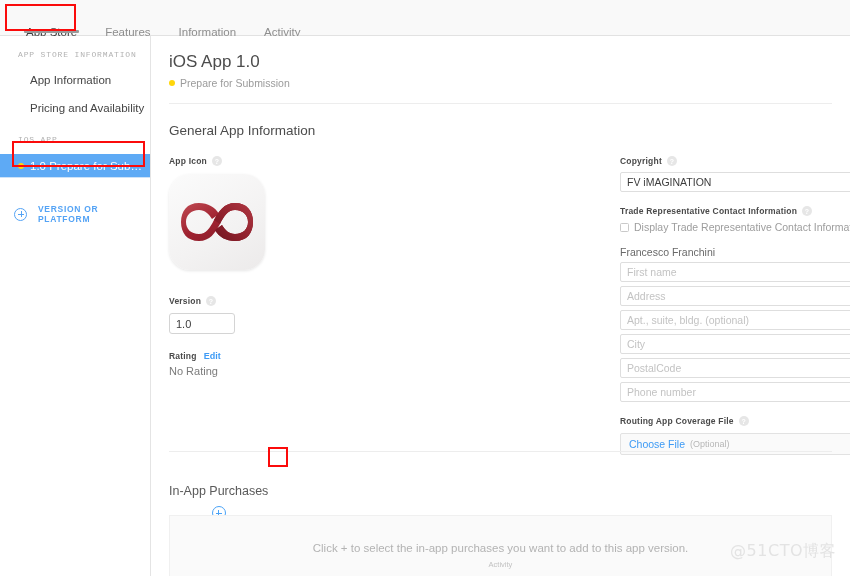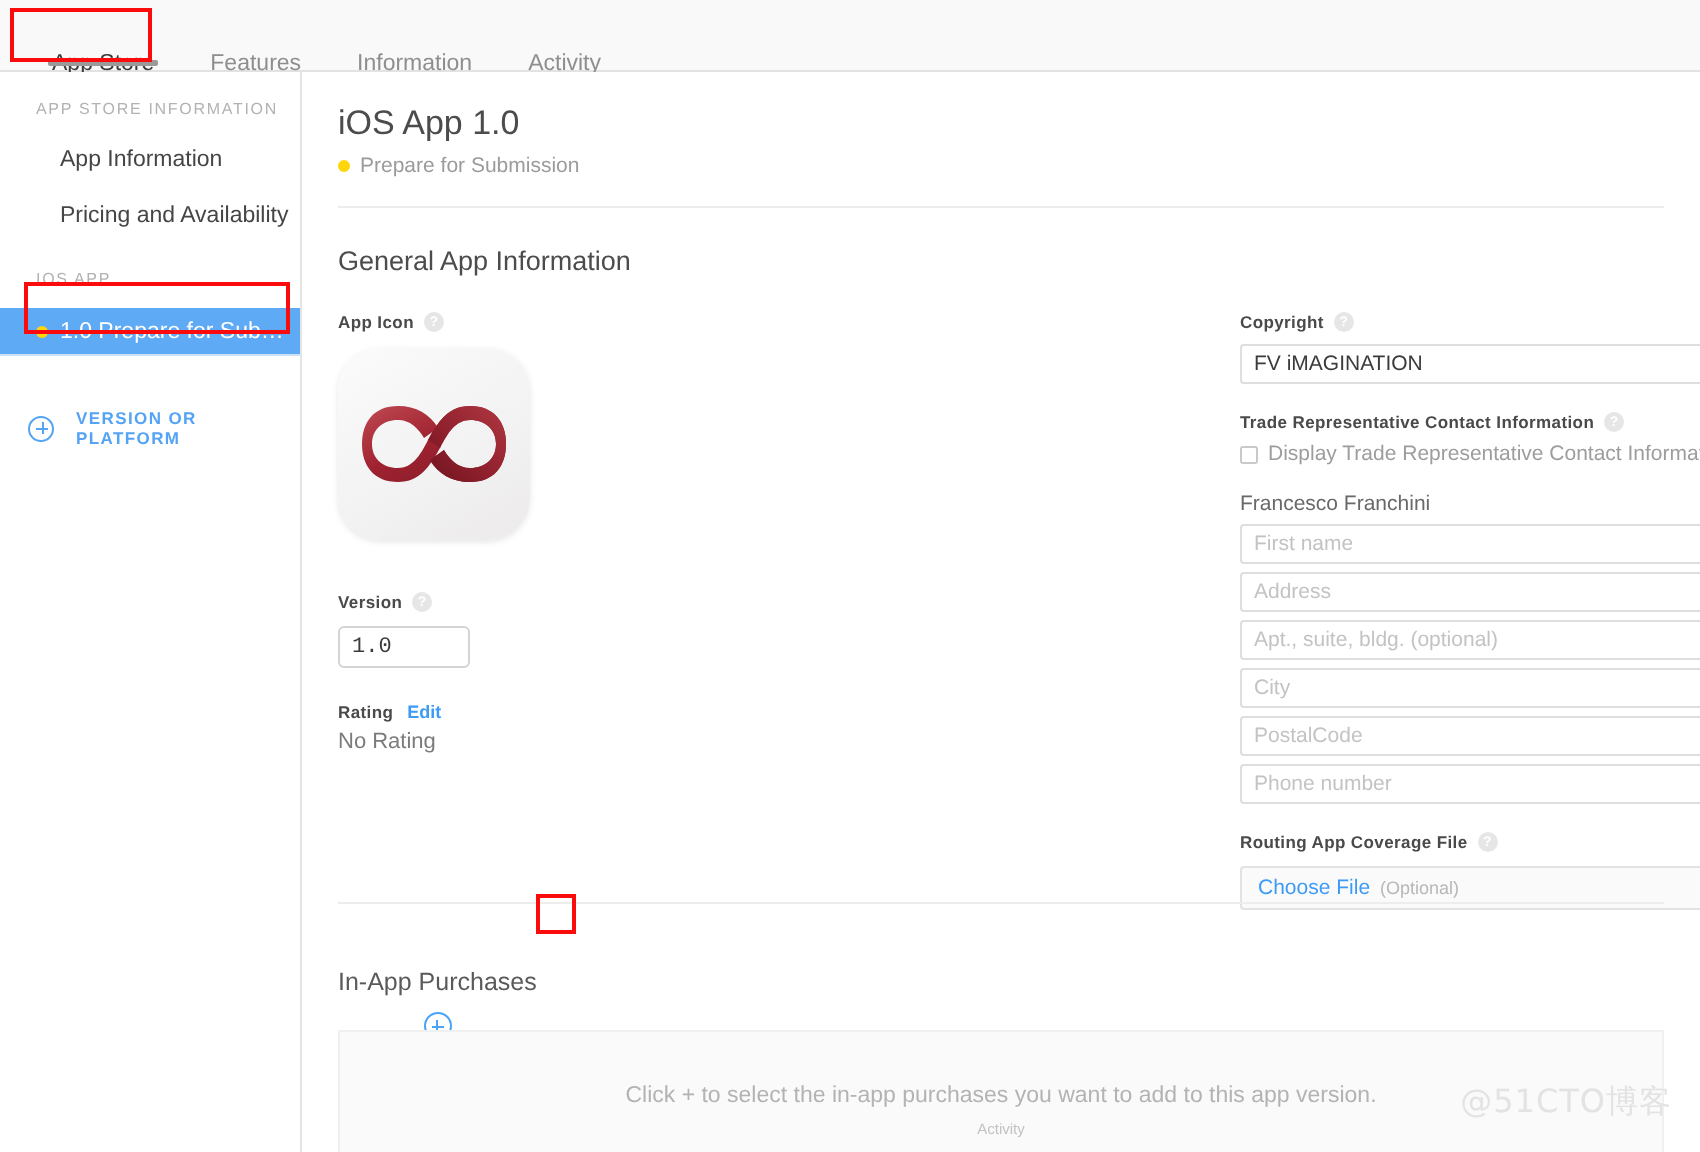--- a/index.html
+++ b/index.html
@@ -54,20 +54,21 @@
     padding-top: 14px;
   }
   .side-group-title {
     font-size: 8px;
     letter-spacing: 0.85px;
     color: #b2b2b2;
     text-transform: uppercase;
     padding: 0 0 0 18px;
     margin-bottom: 10px;
     font-weight: 400;
+    font-family: Liberation Mono, monospace;
   }
   .side-item {
     font-size: 11.5px;
     color: #454545;
     padding: 5px 8px 5px 30px;
     cursor: pointer;
     white-space: nowrap;
     overflow: hidden;
   }
   .side-item + .side-item { margin-top: 6px; }
@@ -164,21 +165,21 @@
     box-shadow: 0 1px 3px rgba(0,0,0,0.10);
     display: flex; align-items: center; justify-content: center;
   }
   .version-input {
     margin-top: 7px;
     width: 66px; height: 21px;
     border: 1px solid #d4d4d4;
     border-radius: 3px;
     font-size: 11px; color: #3c3c3c;
     padding: 0 6px;
-    font-family: Liberation Mono, monospace;
+    font-family: Liberation Sans, sans-serif;
     background: #fff;
   }
   .gap-24 { height: 26px; }
   .gap-16 { height: 17px; }
   .rating-row {
     display: flex; align-items: center; gap: 7px;
   }
   .link { color: #3e9bf5; font-size: 9px; font-weight: bold; cursor: pointer; }
   .muted-val { font-size: 11px; color: #7b7b7b; margin-top: 4px; }
 

